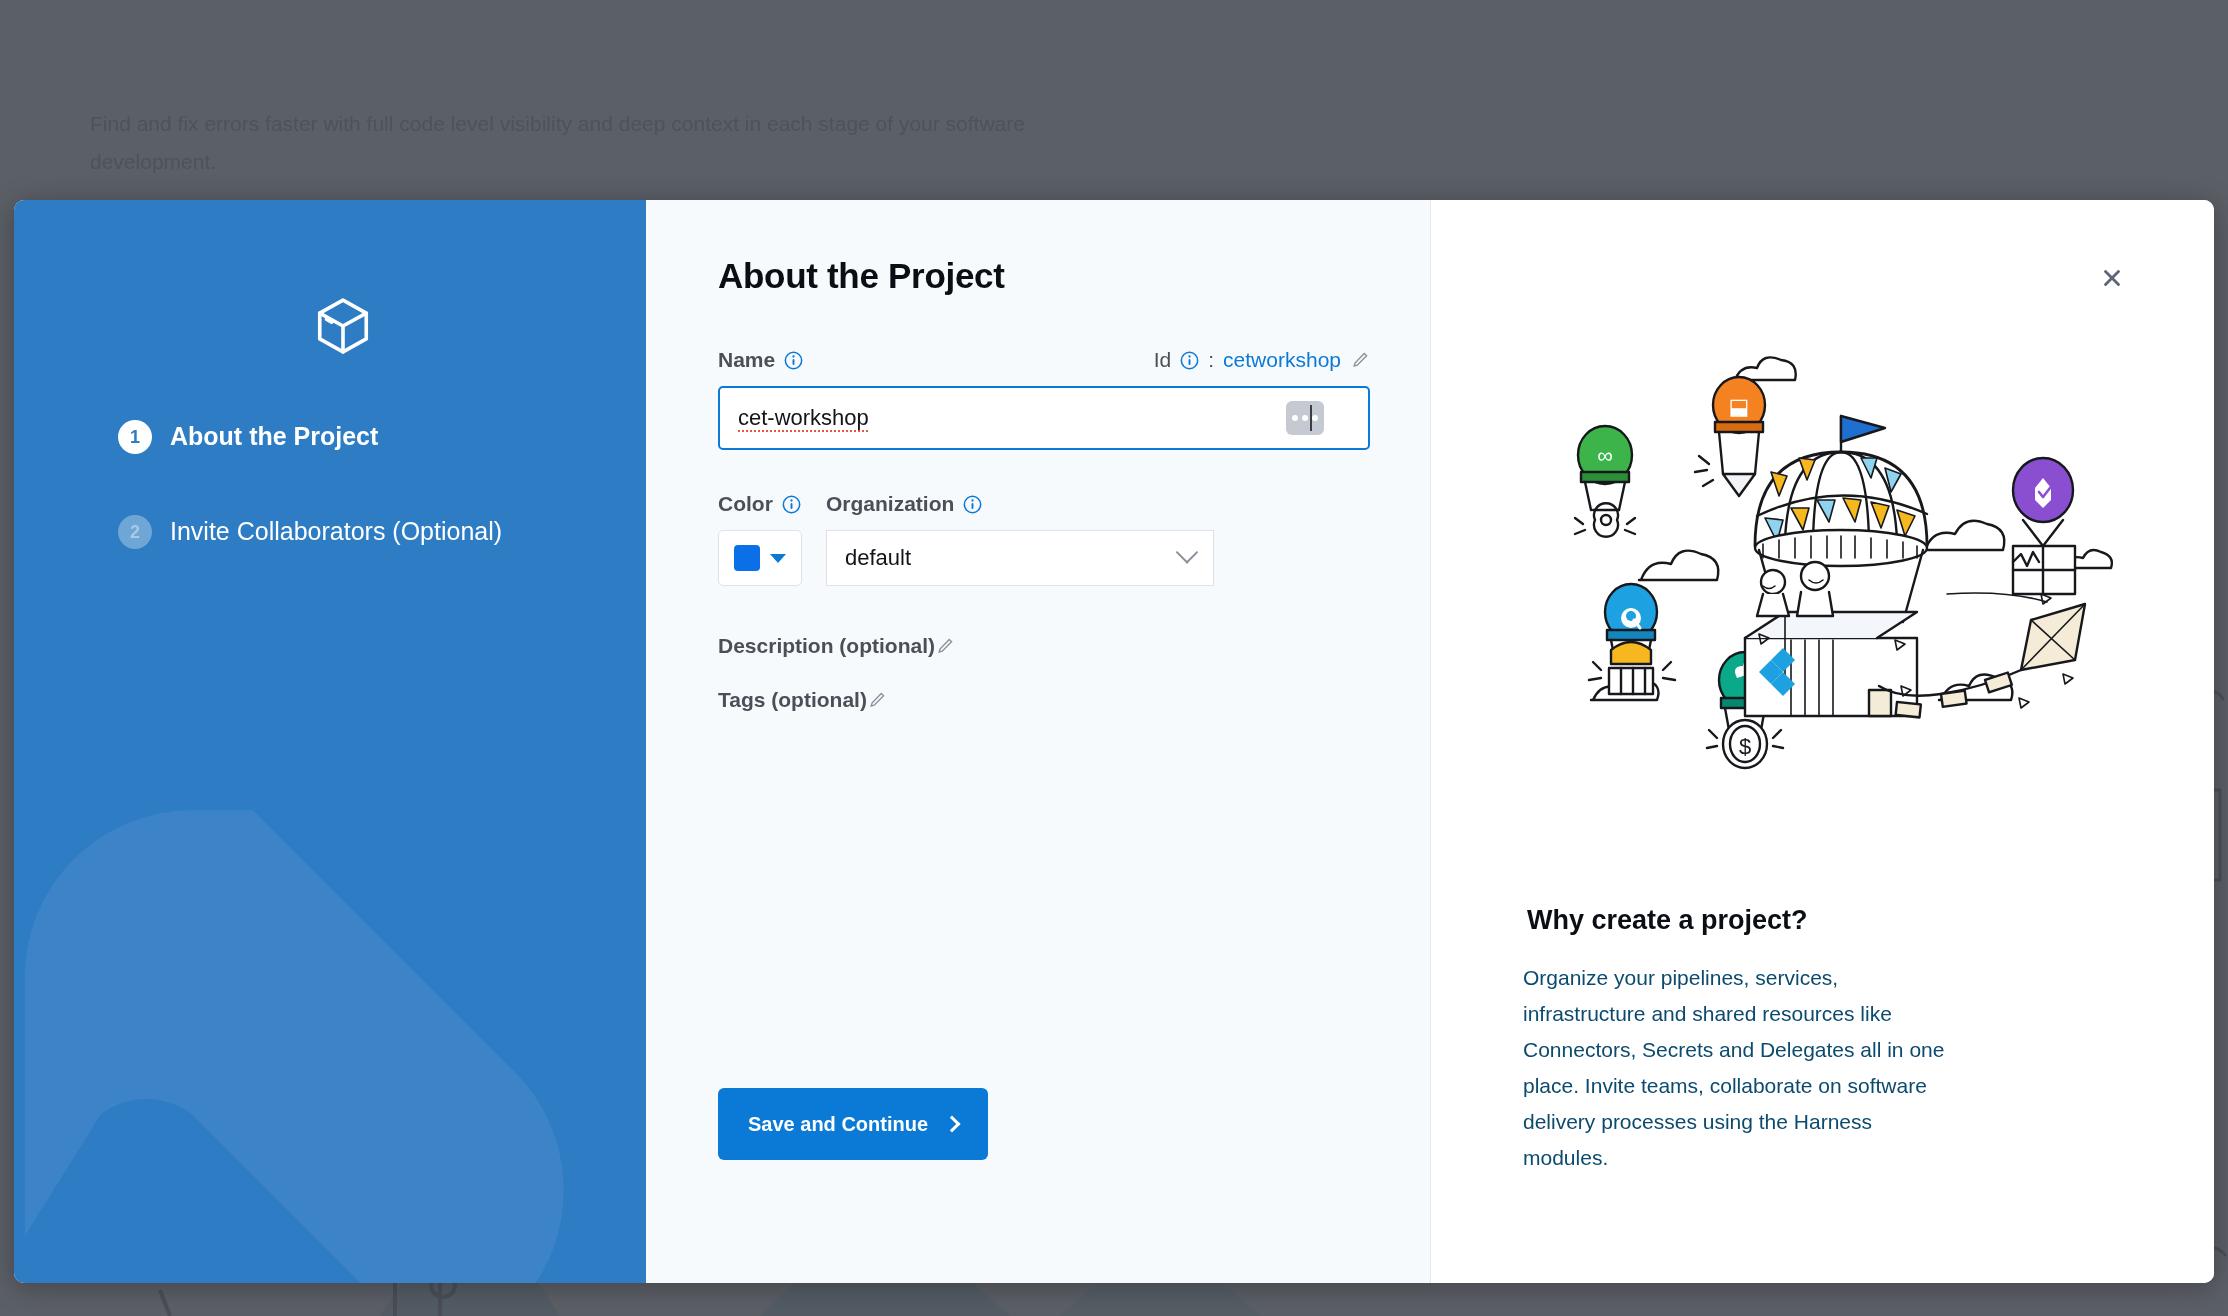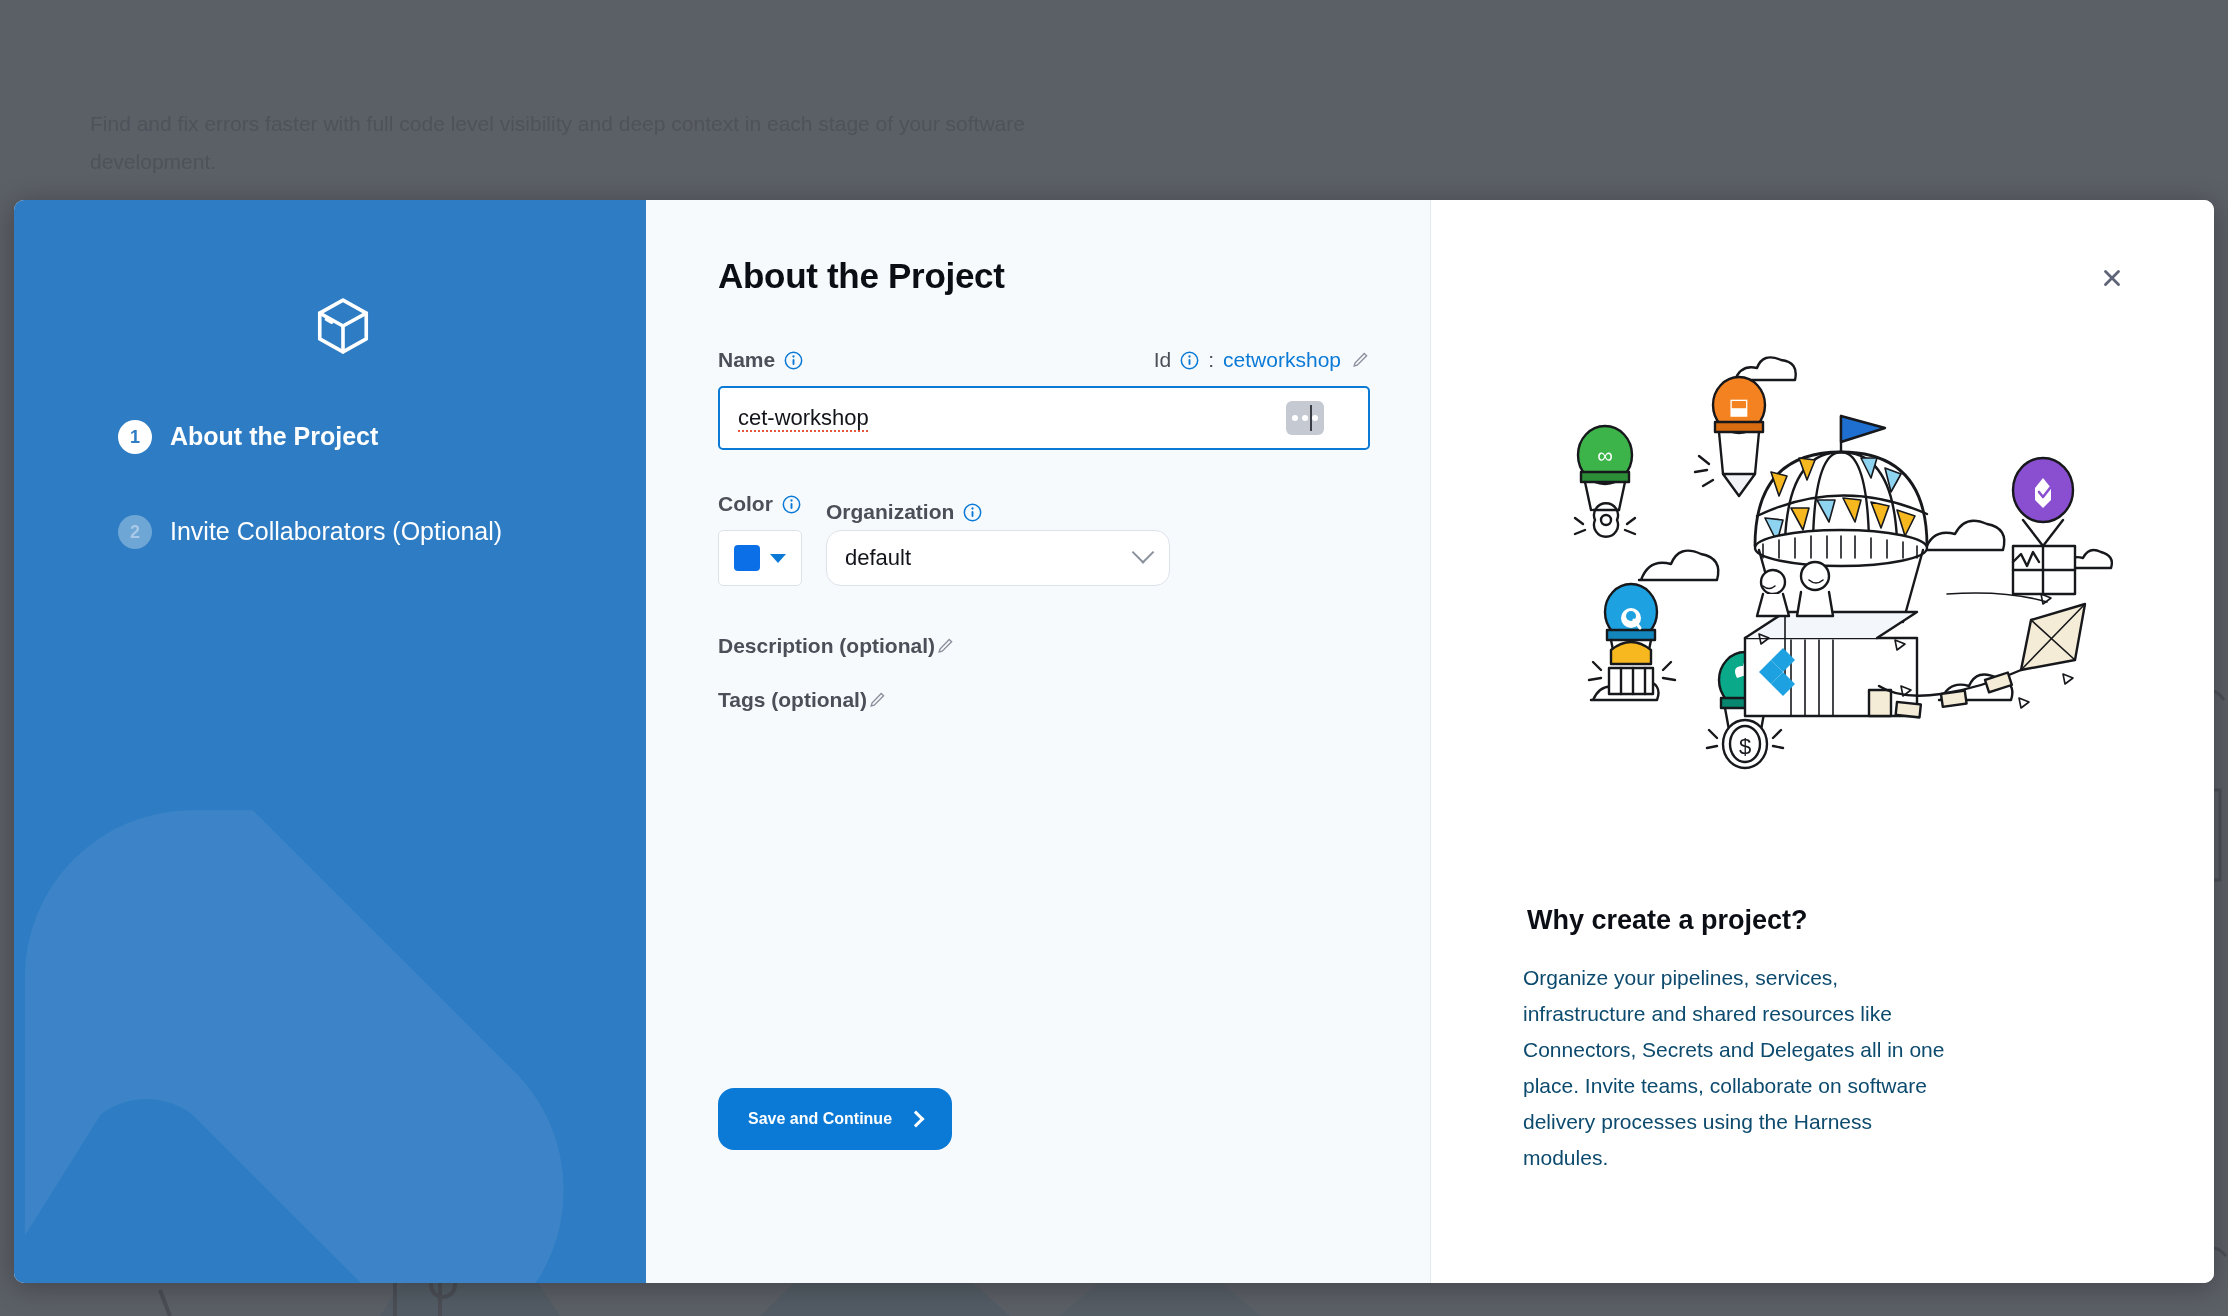--- a/index.html
+++ b/index.html
@@ -113,40 +113,40 @@
     border: 1px solid #dde2ea; border-radius: 5px;
     display: flex; align-items: center; justify-content: center; gap: 10px;
   }
   .color-swatch { width: 26px; height: 26px; border-radius: 4px; }
   .tri-down {
     width: 0; height: 0; border-left: 8px solid transparent;
     border-right: 8px solid transparent; border-top: 9px solid #0b7ad6;
   }
   .org-group { width: 344px; }
   .org-select {
-    margin-top: 6px; height: 56px; width: 344px; background: #fff;
-    border: 1px solid #dde2ea; border-radius: 15px;
+    margin-top: 14px; height: 56px; width: 388px; background: #fff;
+    border: 1px solid #dde2ea; border-radius: 0;
     display: flex; align-items: center; padding: 0 18px;
     font-size: 22px; color: #12141a;
   }
   .chev {
     margin-left: auto; width: 16px; height: 16px;
     border-right: 2px solid #8b919c; border-bottom: 2px solid #8b919c;
     transform: rotate(45deg) translate(-4px,-4px);
   }
   .opt-row { margin-top: 48px; }
   .opt-row.second { margin-top: 30px; }
   .opt-label {
     font-size: 21px; font-weight: 600; color: #4b4f58;
     display: inline-flex; align-items: center; gap: 0;
   }
   .save-btn {
     position: absolute; left: 72px; top: 888px;
-    height: 62px; padding: 0 30px; border: none; border-radius: 16px;
-    background: #0b7ad6; color: #fff; font-size: 16px; font-weight: 700;
+    height: 72px; padding: 0 30px; border: none; border-radius: 6px;
+    background: #0b7ad6; color: #fff; font-size: 20px; font-weight: 700;
     font-family: "Liberation Sans", sans-serif;
     display: flex; align-items: center; gap: 18px; cursor: pointer;
   }
   .save-chevron {
     width: 12px; height: 12px;
     border-right: 3px solid #fff; border-top: 3px solid #fff;
     transform: rotate(45deg);
   }
 
   

